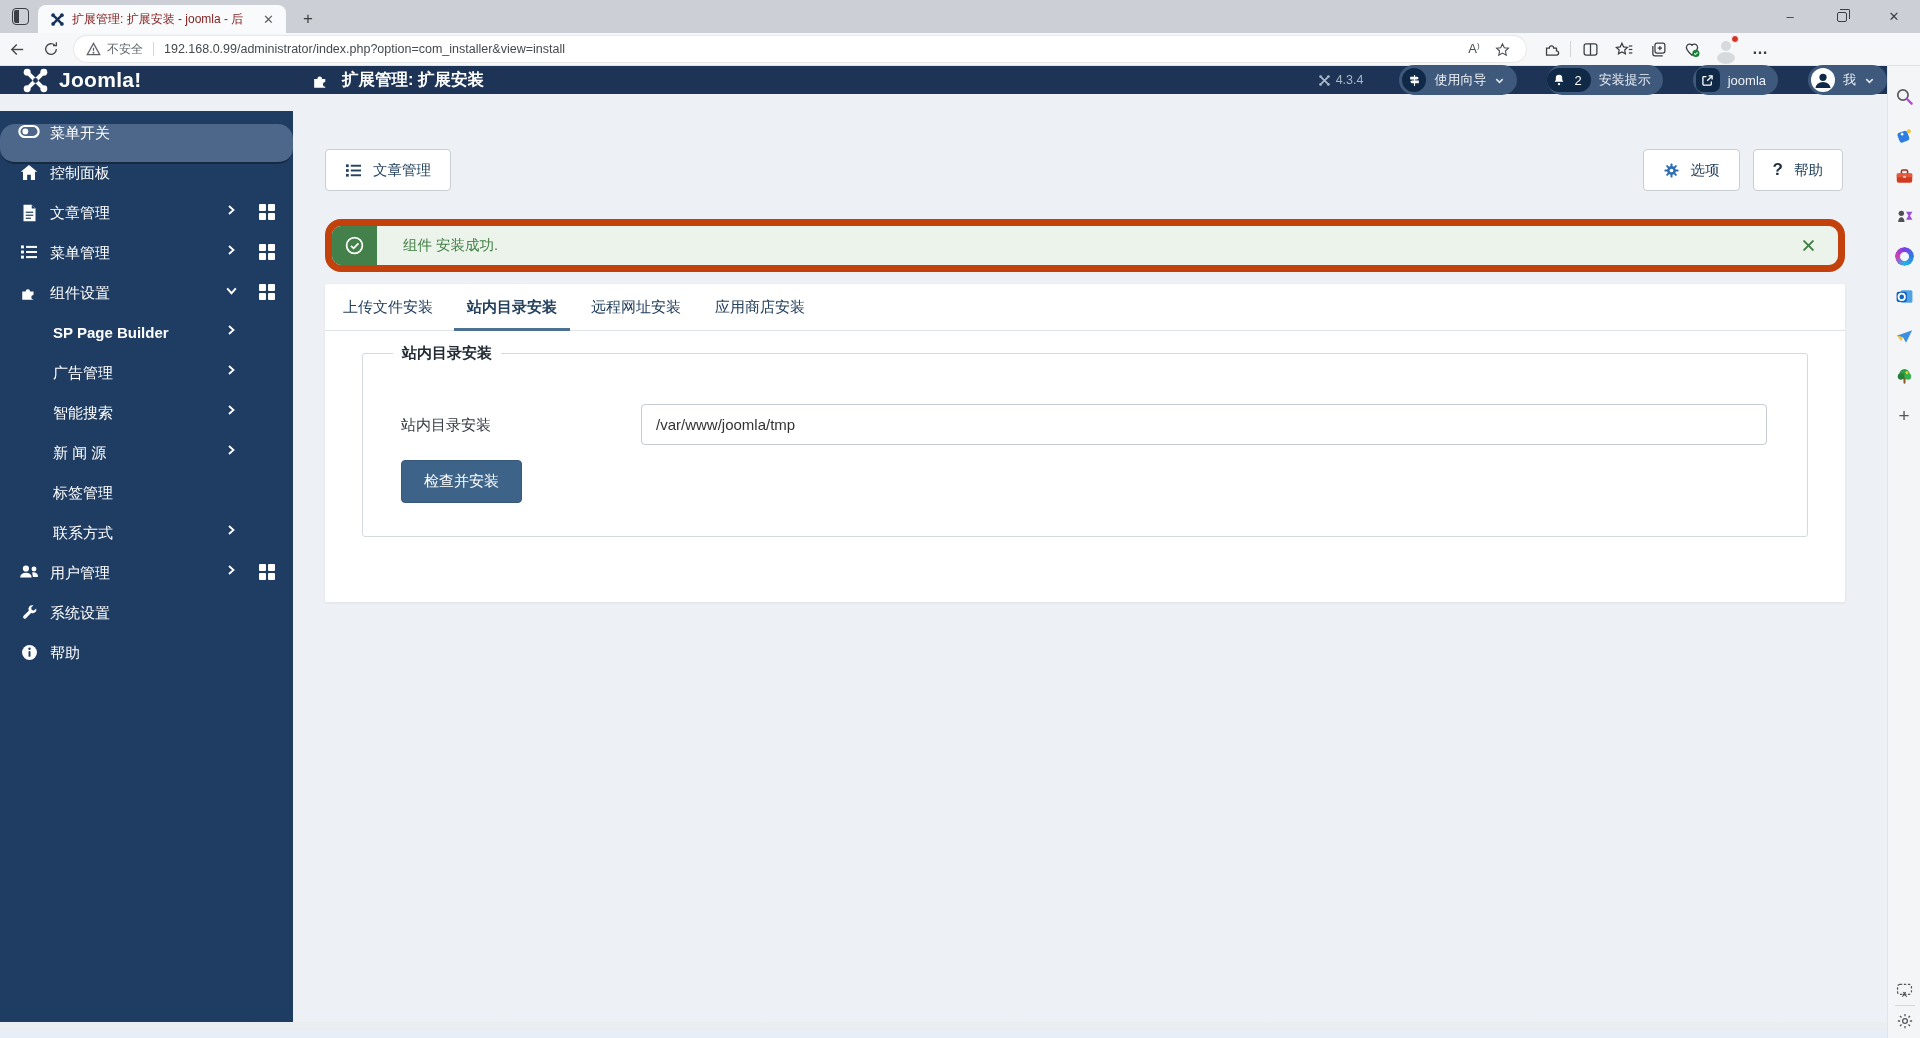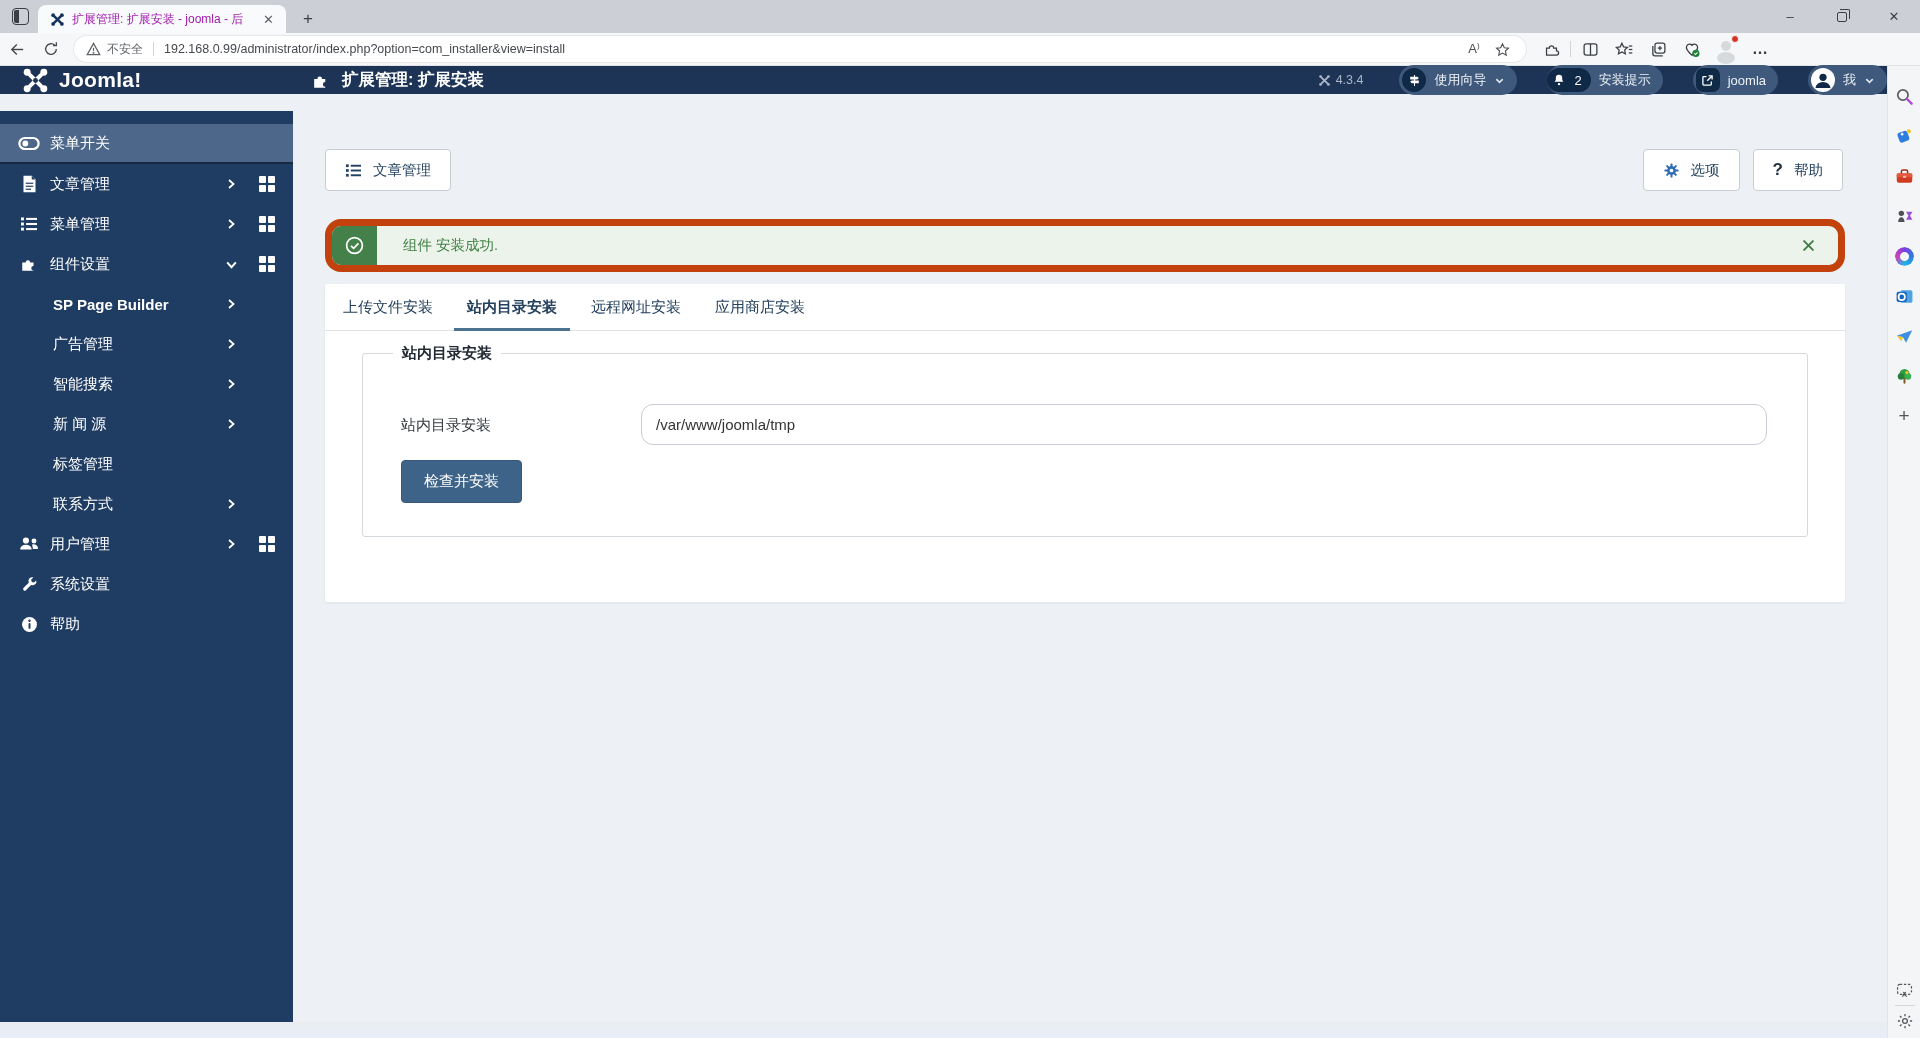--- a/index.html
+++ b/index.html
@@ -5,21 +5,21 @@
   * { margin:0; padding:0; box-sizing:border-box; }
   html,body { width:1920px; height:1038px; overflow:hidden; }
   body { font-family:"Liberation Sans","DejaVu Sans",sans-serif; background:#ccd0d6; }
   .stage { position:relative; width:1920px; height:1038px; overflow:hidden; }
 
   
   .tabbar { position:absolute; top:0; left:0; right:0; height:33px; background:#ccd0d6; }
   .ws-icon { position:absolute; left:12px; top:8px; width:17px; height:17px; border:1.6px solid #3b3f44; border-radius:4px; }
   .ws-icon::after { content:""; position:absolute; left:1px; top:1px; bottom:1px; width:5px; background:#3b3f44; border-radius:2px 0 0 2px; }
   .btab { position:absolute; left:38px; top:5px; width:248px; height:28px; background:#f9fafb; border-radius:8px 8px 0 0; display:flex; align-items:center; padding:0 8px 0 12px; }
-  .btab-title { flex:1; font-size:12px; color:#a21caf; white-space:nowrap; overflow:hidden; }
+  .btab-title { flex:1; font-size:12px; color:#7f1d1d; white-space:nowrap; overflow:hidden; }
   .btab-close { font-size:13px; color:#5f6368; padding:0 4px; cursor:default; }
   .newtab { position:absolute; left:296px; top:7px; width:24px; height:24px; font-size:17px; color:#3c4043; text-align:center; line-height:23px; }
   .winctl { position:absolute; top:0; right:0; height:33px; display:flex; }
   .winbtn { width:52px; height:33px; display:flex; align-items:center; justify-content:center; color:#3b3f44; font-size:13px; }
   .restore-glyph { position:relative; width:10px; height:10px; border:1.3px solid #3b3f44; border-radius:2px; }
   .restore-glyph::before { content:""; position:absolute; left:2px; top:-4px; width:9px; height:9px; border-top:1.3px solid #3b3f44; border-right:1.3px solid #3b3f44; border-radius:0 2px 0 0; }
 
   .toolbar { position:absolute; top:33px; left:0; right:0; height:33px; background:#f6f7f8; border-bottom:1px solid #e0e2e5; display:flex; align-items:center; }
   .navbtn { width:34px; height:28px; display:flex; align-items:center; justify-content:center; color:#44484d; }
   .addressbar { height:26px; flex:0 0 auto; width:1452px; margin-left:6px; background:#ffffff; border-radius:14px; display:flex; align-items:center; padding:0 10px 0 12px; box-shadow:0 0 0 1px #e6e8ea; }
@@ -51,21 +51,21 @@
   .hspacer { flex:1; }
   .jversion { display:flex; align-items:center; gap:5px; font-size:12.5px; color:#a9b7c7; margin-right:16px; }
   .pill { height:30px; border-radius:15px; background:#3e597b; display:flex; align-items:center; gap:8px; padding:0 12px 0 3px; margin-right:10px; font-size:13px; color:#edf1f6;margin-left:20px; }
   .pill-ic { width:24px; height:24px; border-radius:50%; background:#0f2947; display:flex; align-items:center; justify-content:center; flex:0 0 24px; }
   .pill-ic.sq { border-radius:7px; }
   .pill-ic.white { background:#ffffff; }
   .pill-count { background:#0f2947; height:24px; border-radius:12px; display:flex; align-items:center; gap:6px; padding:0 9px 0 3px; margin-left:-3px; }
   .pill-count .num { font-size:13px; color:#fff; }
 
   .jsidebar { position:absolute; top:45px; left:0; width:293px; bottom:16px; background:#1f3c62; color:#fff; padding-top:13px; }
-  .mi { height:40px; display:flex; align-items:center; padding:0 16px 0 18px; font-size:15px; }
+  .mi { height:40px; display:flex; padding:0 16px 0 18px; font-size:15px;border-radius:15px; }
   .mi .mic { width:22px; margin-right:10px; display:flex; justify-content:center; }
   .mi .lbl { flex:1; white-space:nowrap; }
   .mi .chev-slot { width:24px; display:flex; justify-content:center; margin-right:14px; }
   .mi .grid-slot { width:20px; display:flex; justify-content:center; }
   .mi.active { background:#4c6789; border-bottom:2px solid #16293f; }
   .mi.sub { padding-left:53px; }
   .gridic { width:16px; height:16px; display:grid; grid-template-columns:7px 7px; grid-template-rows:7px 7px; gap:2px; }
   .gridic span { background:#fff; border-radius:1px; }
 
   .jmain { position:absolute; top:45px; left:293px; right:0; bottom:16px; background:#edf1f6; }
@@ -80,21 +80,21 @@
 
   .card { position:absolute; top:173px; left:32px; right:42px; height:318px; background:#fff; border-radius:2px; box-shadow:0 1px 3px rgba(30,50,70,.08); }
   .tabs { height:47px; border-bottom:1px solid #e0e3e6; display:flex; align-items:stretch; padding-left:1px; }
   .tabi { display:flex; align-items:center; padding:17px 17px; font-size:15px; color:#24405e; position:relative; }
   .tabi.active { font-weight:bold; }
   .tabi.active::after { content:""; position:absolute; left:4px; right:4px; bottom:-1px; height:3px; background:#4d7190; }
 
   .fset { position:absolute; top:69px; left:37px; right:37px; height:184px; border:1px solid #d4d9de; border-radius:3px; }
   .legend { position:absolute; top:-10px; left:30px; background:#fff; padding:0 9px; font-size:15px; font-weight:bold; color:#222b35; }
   .flabel { position:absolute; left:38px; top:53px; font-size:15px; color:#343a40; line-height:36px; }
-  .text-input { position:absolute; left:278px; right:40px; top:50px; height:41px; border:1px solid #c6ccd2; border-radius:12px; font-size:15px; color:#333; padding:0 14px; font-family:"Liberation Sans","DejaVu Sans",sans-serif; background:#fff; }
+  .text-input { position:absolute; left:278px; right:40px; top:50px; height:41px; border:1px solid #c6ccd2; border-radius:4px; font-size:15px; color:#333; padding:0 14px; font-family:"Liberation Sans","DejaVu Sans",sans-serif; background:#fff; }
   .btn-primary { position:absolute; left:38px; top:106px; height:43px; background:#3e6389; border:1px solid #38597c; border-radius:4px; color:#fff; font-size:15px; padding:0 22px; display:flex; align-items:center; }
 
   .bottom-strip { position:absolute; left:0; right:0; bottom:0; height:16px; background:linear-gradient(#ebedef, #e7edf8); }
 
   svg { display:block; }
 </style>
 </head>
 <body>
 
 <div class="stage">
@@ -366,20 +366,28 @@
         <span class="mic">
           <svg width="22" height="15" viewBox="0 0 24 15" fill="none">
               <rect x="1.5" y="1.5" width="21" height="12" rx="6" stroke="#fff" stroke-width="2.4"></rect>
               <circle cx="8" cy="7.5" r="3.2" fill="#fff"></circle>
             </svg>
         </span>
         <span class="lbl">菜单开关</span>
       </div>
       <div class="mi">
         <span class="mic">
+          <svg width="18" height="17" viewBox="0 0 24 22" fill="#fff">
+              <path d="M12 1 L23 10 h-3 v11 h-5.5 v-7 h-5 v7 H4 V10 H1 Z"></path>
+            </svg>
+        </span>
+        <span class="lbl">控制面板</span>
+      </div>
+      <div class="mi">
+        <span class="mic">
           <svg width="15" height="18" viewBox="0 0 20 24" fill="#fff">
               <path d="M2 1 h11 l5 5 v17 H2 Z"></path>
               <path d="M13 1 v5 h5" fill="#1f3c62"></path>
               <g stroke="#1f3c62" stroke-width="1.6">
                 <line x1="5" y1="11" x2="15" y2="11"></line>
                 <line x1="5" y1="15" x2="15" y2="15"></line>
                 <line x1="5" y1="19" x2="12" y2="19"></line>
               </g>
             </svg>
         </span>

